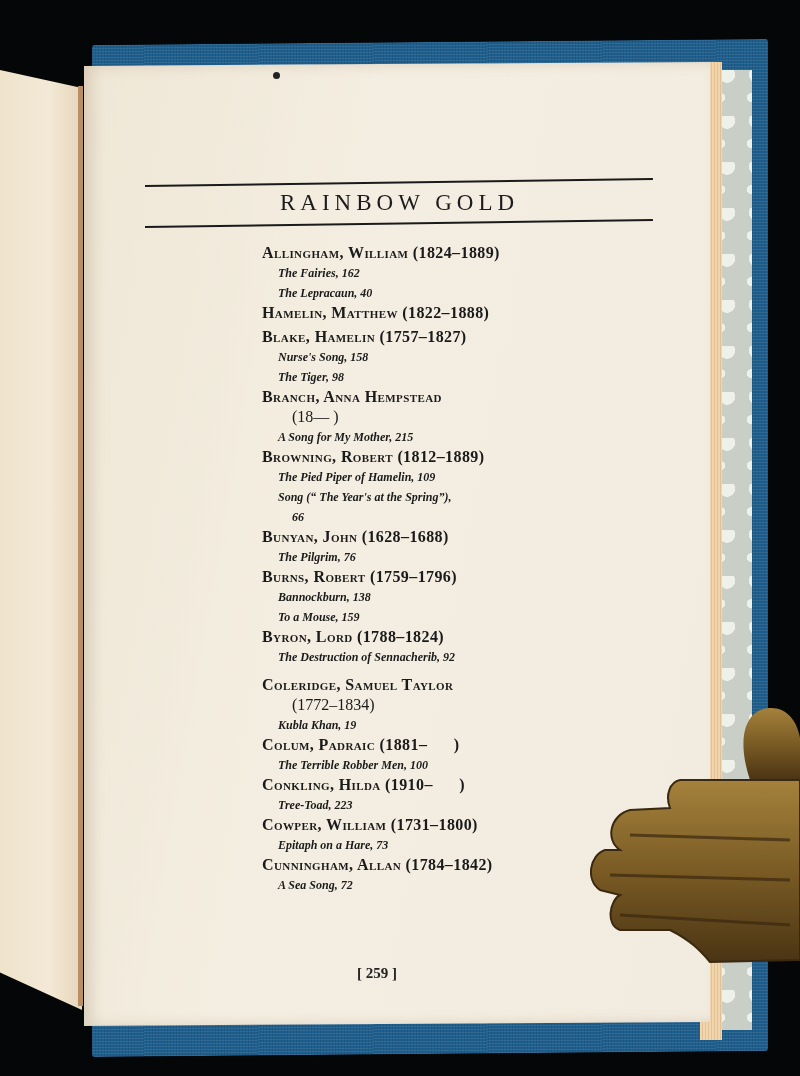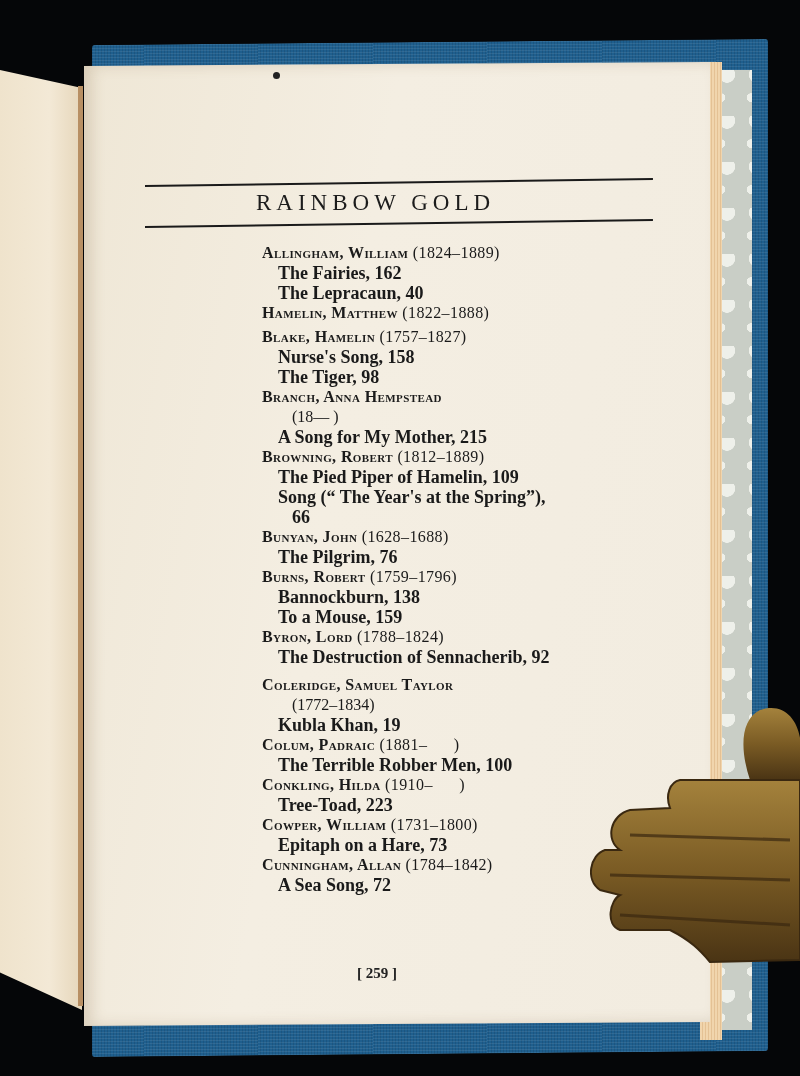--- a/index.html
+++ b/index.html
@@ -43,37 +43,37 @@
     transform:skewY(-0.35deg);
   }
   .speck {
     position:absolute; left:273px; top:72px; width:7px; height:7px;
     background:#222; border-radius:50%;
   }
   .rule {
     position:absolute; height:2px; background:#1a1a1a;
   }
   .title {
-    position:absolute; left:256px; top:190px;
+    position:absolute; left:280px; top:190px;
     font-family:"Liberation Serif", serif; font-size:23px; letter-spacing:5px;
     color:#1c1c1c;
   }
   .index {
     position:absolute; left:262px; top:243px; width:300px;
     font-family:"Liberation Serif", serif; color:#1a1a1a;
   }
   .entry { margin:0; }
   .author {
     font-size:16px; line-height:20px; font-weight:bold; font-variant:small-caps;
     letter-spacing:0.4px;
   }
-  .author .dates { font-variant:normal; font-weight:normal;margin-top:36px; }
+  .author .dates { font-variant:normal; font-weight:bold;margin-top:36px; }
   .dates-line { font-size:16px; line-height:20px; font-weight:normal; padding-left:30px; }
   .poem {
-    font-size:18px; line-height:20px; font-weight:bold;
+    font-size:12px; line-height:20px; font-style:italic; font-weight:bold;
     padding-left:16px;
   }
   .poem-cont { padding-left:30px; }
   .gap { height:4px; }
   .pagenum {
     position:absolute; left:357px; top:965px;
     font-family:"Liberation Serif", serif; font-size:15px; font-weight:bold; color:#222;
   }
   .brass {
     position:absolute; left:590px; top:700px; width:210px; height:300px;

